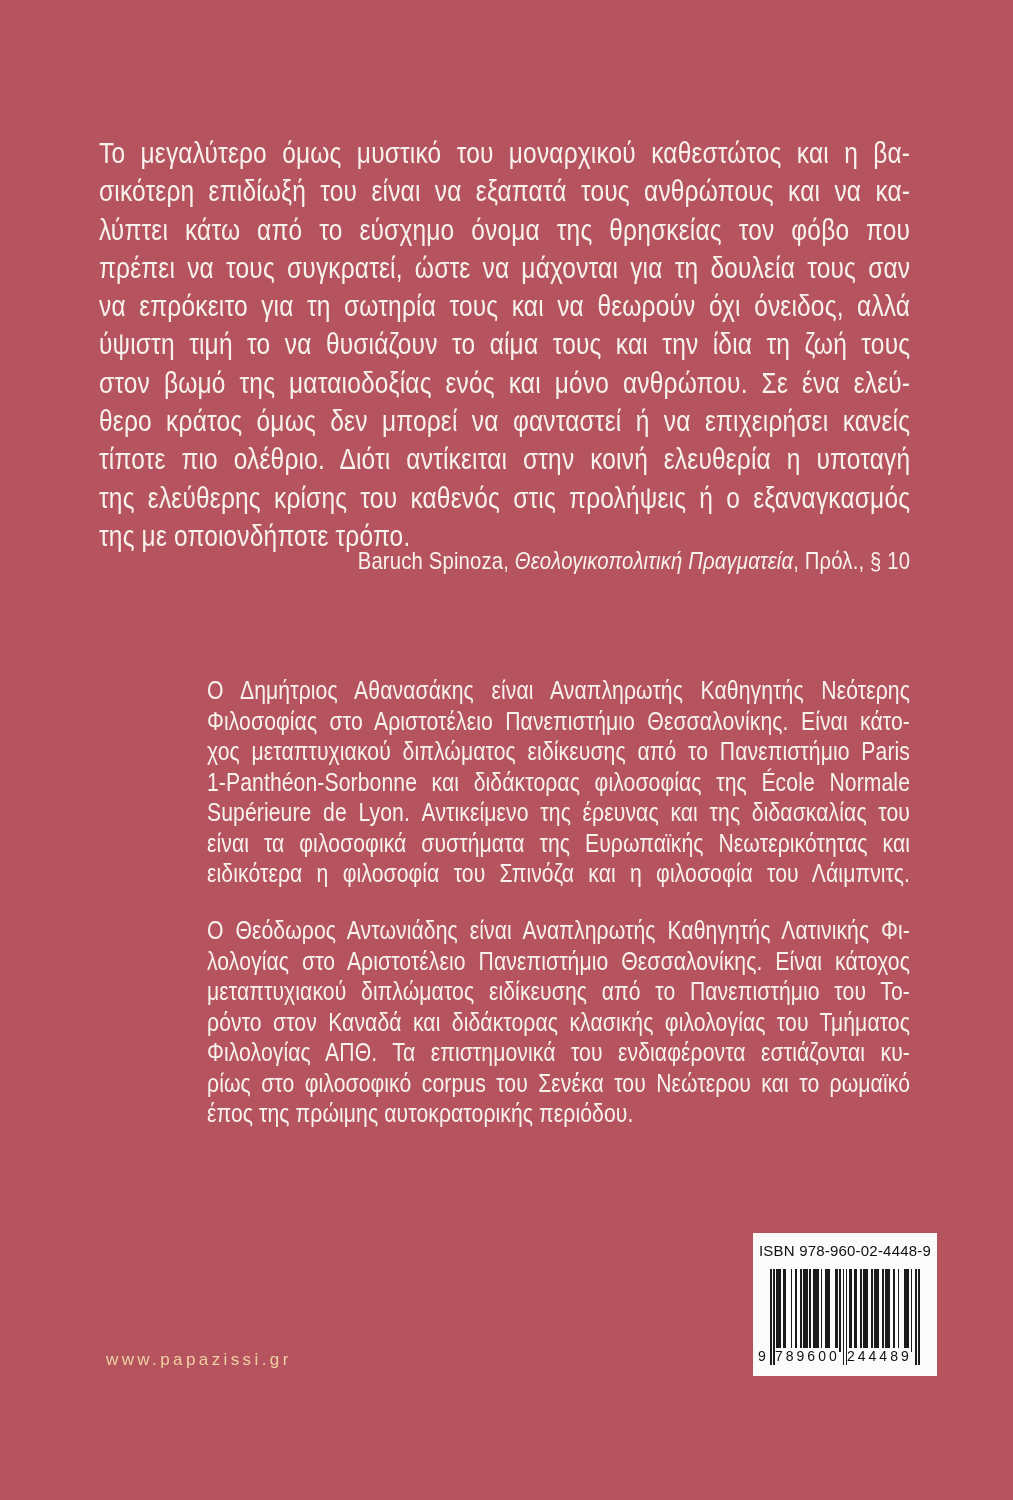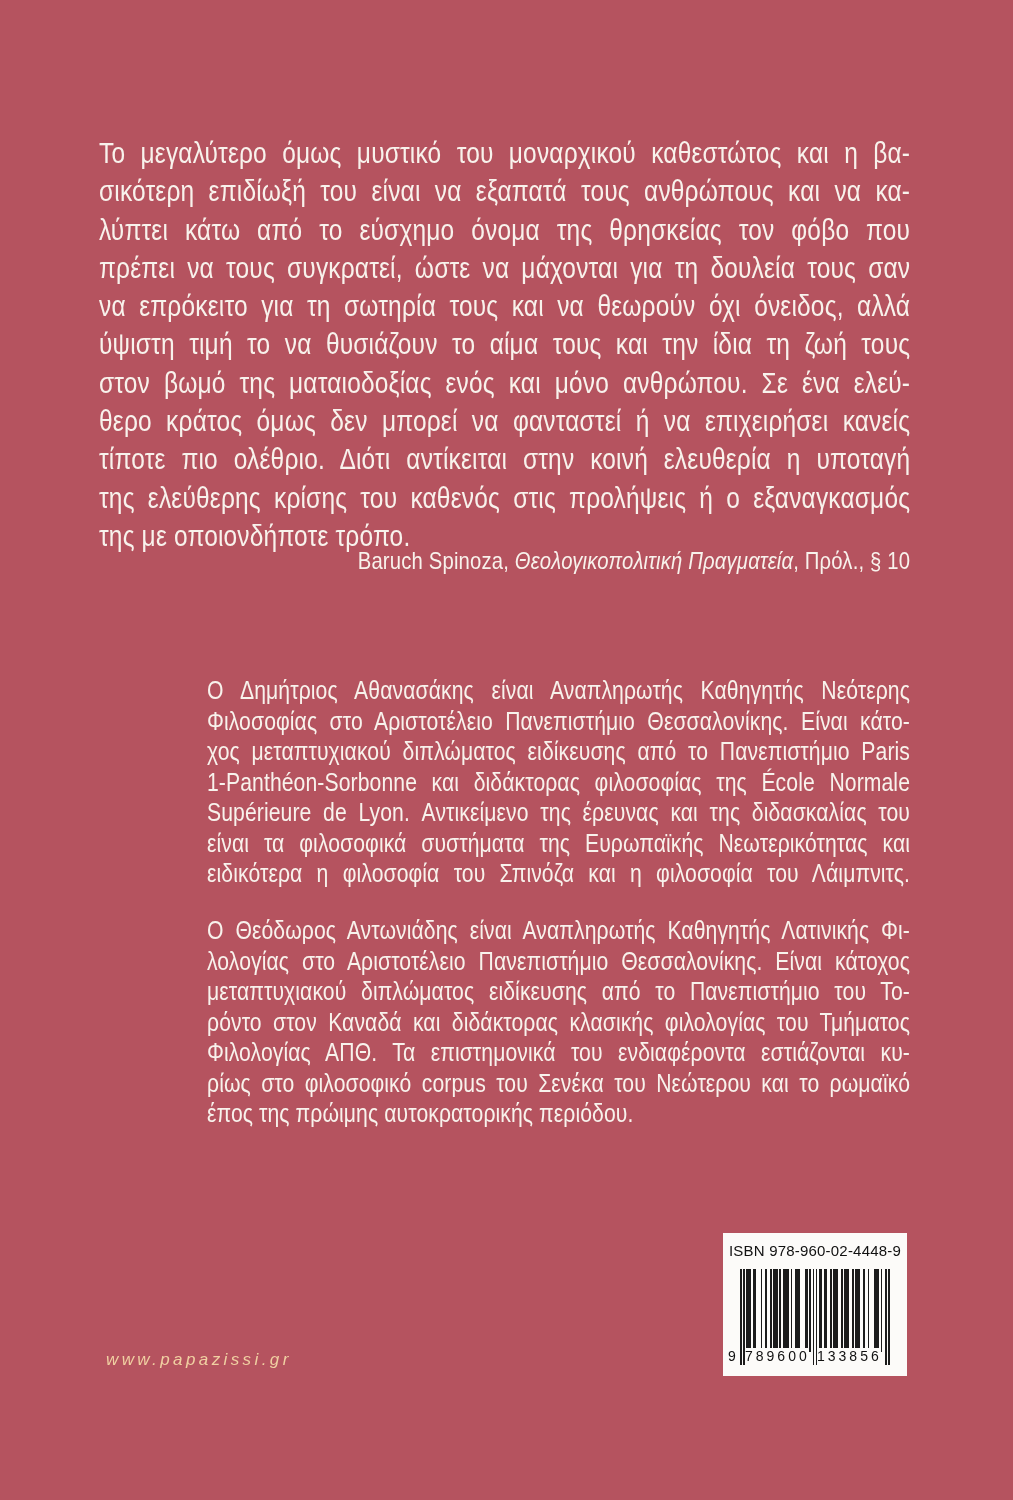--- a/index.html
+++ b/index.html
@@ -51,26 +51,26 @@
   }
   .bio1{top:675px;}
   .bio2{top:915px;}
   .bline{text-align:justify;text-align-last:justify;white-space:nowrap;}
   .bline.short{text-align-last:left;}
 
   
   .site{
     position:absolute;left:106px;top:1350px;
     color:var(--accent);
-    font-size:17px;letter-spacing:3.4px;font-style:italic;
+    font-size:17px;letter-spacing:3.4px;
   }
 
   
   .barcode{
-    position:absolute;left:723px;top:1233px;width:184px;height:143px;
+    position:absolute;left:753px;top:1233px;width:184px;height:143px;
     background:var(--box);
   }
   .isbn-label{
     position:absolute;left:0;top:9px;width:100%;
     text-align:center;color:#111;
     font-size:15px;letter-spacing:0.2px;
   }
   .bars-svg{position:absolute;left:17px;top:36px;width:150px;height:96px;display:block;}
   .bdigit{
     position:absolute;top:115px;height:17px;
@@ -174,16 +174,16 @@
         <rect x="81" y="0" width="1" height="83" fill="#1b1b1b"></rect>
         <rect x="85" y="0" width="1" height="83" fill="#1b1b1b"></rect>
         <rect x="86" y="0" width="1" height="83" fill="#1b1b1b"></rect>
         <rect x="87" y="0" width="1" height="83" fill="#1b1b1b"></rect>
         <rect x="89" y="0" width="1" height="83" fill="#1b1b1b"></rect>
         <rect x="92" y="0" width="1" height="96" fill="#1b1b1b"></rect>
         <rect x="94" y="0" width="1" height="96" fill="#1b1b1b"></rect>
       </svg>
     <div class="bdigit d-first">9</div>
     <div class="bdigit d-g1">789600</div>
-    <div class="bdigit d-g2">133856</div>
+    <div class="bdigit d-g2">244489</div>
   </div>
 
 </div>
 
 </body></html>

